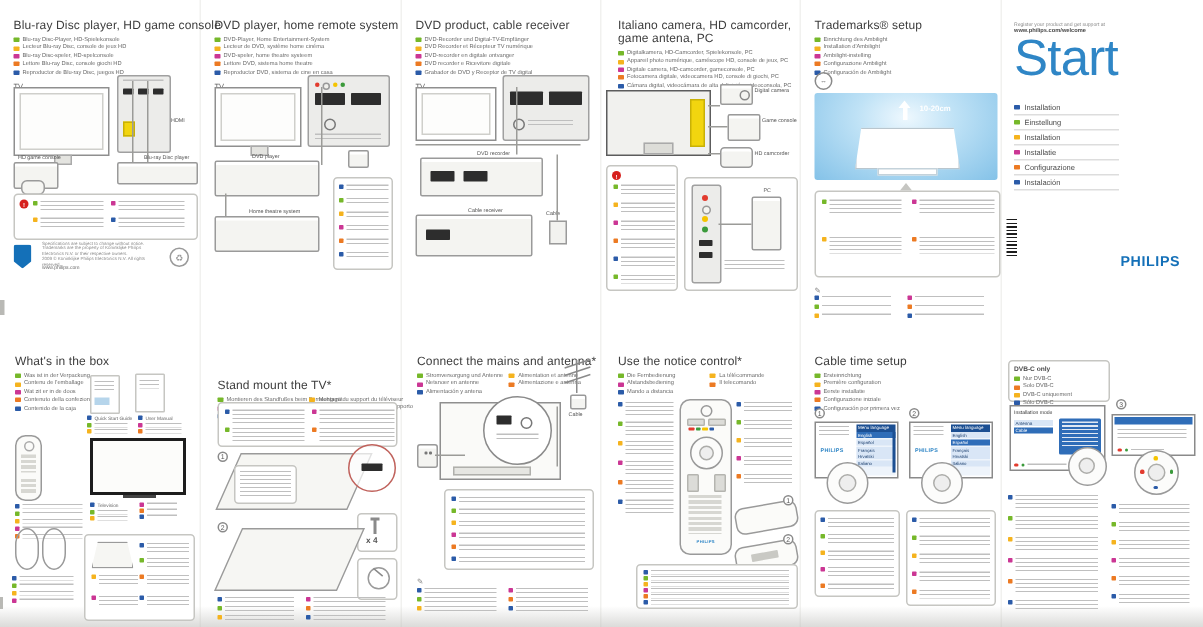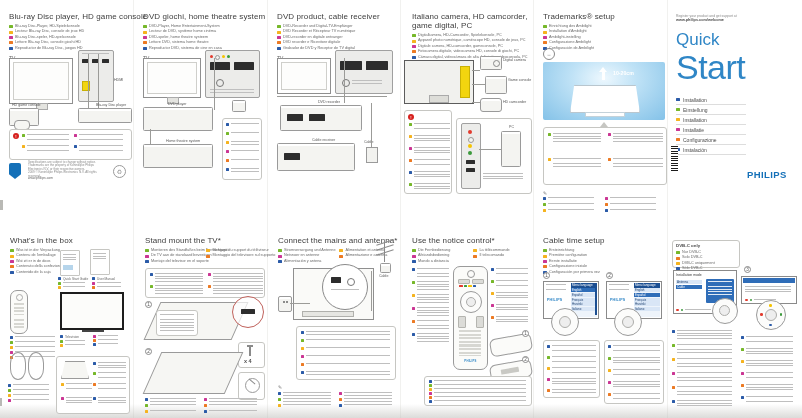--- a/index.html
+++ b/index.html
@@ -153,21 +153,21 @@
   <div class="abs" style="left:28px;top:161px;width:72px;font-size:3px;line-height:3.4px;color:#8a8a8a">
     <div>Specifications are subject to change without notice.</div>
     <div>Trademarks are the property of Koninklijke Philips Electronics N.V. or their respective owners.</div>
     <div>2009 © Koninklijke Philips Electronics N.V. All rights reserved.</div>
   </div>
   <div class="abs" style="left:28px;top:176px;font-size:3.4px;color:#666">www.philips.com</div>
   <div class="abs" style="left:113px;top:165px;width:11px;height:11px;border:.8px solid #9a9a9a;border-radius:50%;
        font-size:6px;color:#9a9a9a;display:flex;align-items:center;justify-content:center">♻</div>
 
   <div class="abs" style="left:143px;top:12px;width:120px">
-    <div class="ttl">DVD giochi, home theatre system</div>
+    <div class="ttl">DVD player, home remote system</div>
     <div class="tlist" style="margin-top:3px">
         <div class="trow">
           <span class="flag" style="background: rgb(118, 184, 42);"></span>
           <span class="tlabel">DVD-Player, Home Entertainment-System</span>
         </div>
         <div class="trow">
           <span class="flag" style="background: rgb(245, 179, 30);"></span>
           <span class="tlabel">Lecteur de DVD, système home cinéma</span>
         </div>
         <div class="trow">
@@ -280,21 +280,21 @@
   <div class="abs lbl" style="left:312px;top:138px">Cable receiver</div>
   <div class="abs dev" style="left:277px;top:143px;width:76px;height:26px">
     <div class="slot" style="left:6px;top:9px;width:16px;height:7px"></div>
   </div>
   <div class="abs lbl" style="left:364px;top:140px">Cable</div>
   <div class="abs" style="left:366px;top:147px;width:10px;height:14px;border:.8px solid #9a9a9a;background:#f2f2ef"></div>
   <div class="cable" style="left:371px;top:103px;width:1px;height:44px"></div>
 
   <div class="abs" style="left:412px;top:12px;width:118px">
     <div class="ttl">Italiano camera, HD camcorder,</div>
-    <div class="ttl">game digital, PC</div>
+    <div class="ttl">game antena, PC</div>
     <div class="tlist" style="margin-top:3px">
         <div class="trow">
           <span class="flag" style="background: rgb(118, 184, 42);"></span>
           <span class="tlabel">Digitalkamera, HD-Camcorder, Spielekonsole, PC</span>
         </div>
         <div class="trow">
           <span class="flag" style="background: rgb(245, 179, 30);"></span>
           <span class="tlabel">Appareil photo numérique, caméscope HD, console de jeux, PC</span>
         </div>
         <div class="trow">
@@ -447,21 +447,20 @@
       </div>
     <div class="abs mrow" style="left:62px;top:12px">
         <span class="sq" style="background:#2b5ba8"></span>
         <span class="mt" style="width:46px;height:3px"></span>
       </div>
   </div>
 
   <div class="abs" style="left:676px;top:14px;width:119px">
     <div style="font-size:3.4px;color:#8a8a8a">Register your product and get support at</div>
     <div style="font-size:3.8px;font-weight:bold;color:#4a4a4a">www.philips.com/welcome</div>
-    <div class="quick" style="margin-top:8px">Quick</div>
     <div class="start" style="margin-top:-2px">Start</div>
     <div style="margin-top:8px;width:70px">
         <div class="langrow">
           <span class="flag" style="background: rgb(43, 91, 168);"></span>
           <span class="tlabel">Installation</span>
         </div>
         <div class="langrow">
           <span class="flag" style="background: rgb(118, 184, 42);"></span>
           <span class="tlabel">Einstellung</span>
         </div>
@@ -647,21 +646,21 @@
     <div class="abs mrow" style="left:36px;top:26px">
         <span class="sq" style="background:#ec7a23"></span>
         <span class="mt" style="width:28px;height:8px"></span>
       </div>
     <div class="abs mrow" style="left:36px;top:40px">
         <span class="sq" style="background:#2b5ba8"></span>
         <span class="mt" style="width:28px;height:8px"></span>
       </div>
   </div>
 
-  <div class="abs" style="left:145px;top:236px;width:118px">
+  <div class="abs" style="left:145px;top:252px;width:118px">
     <div class="ttl">Stand mount the TV*</div>
     <div class="tlist twocol" style="margin-top:3px">
         <div class="trow">
           <span class="flag" style="background: rgb(118, 184, 42);"></span>
           <span class="tlabel">Montieren des Standfußes beim Fernsehgerät</span>
         </div>
         <div class="trow">
           <span class="flag" style="background: rgb(245, 179, 30);"></span>
           <span class="tlabel">Montage du support du téléviseur</span>
         </div>

